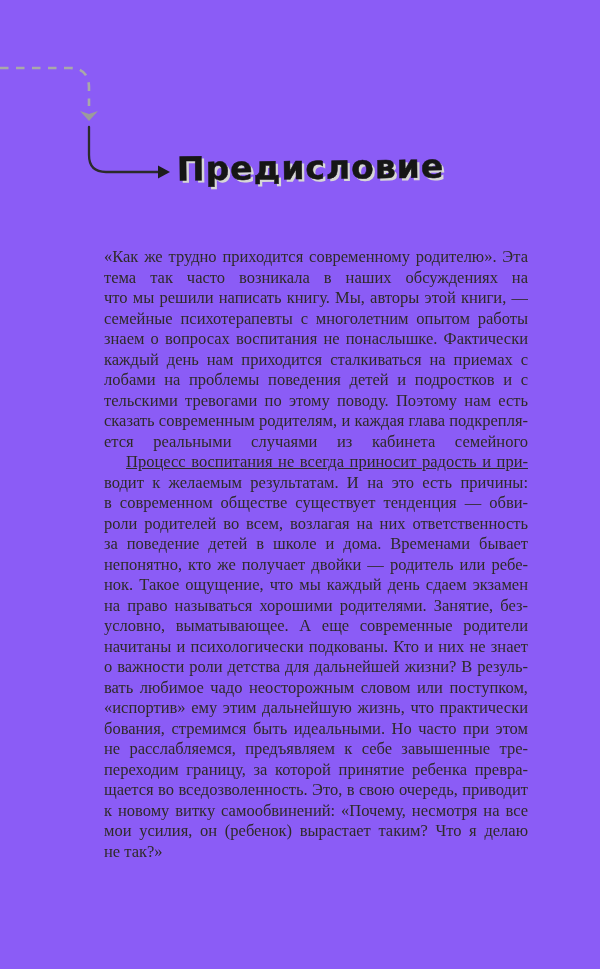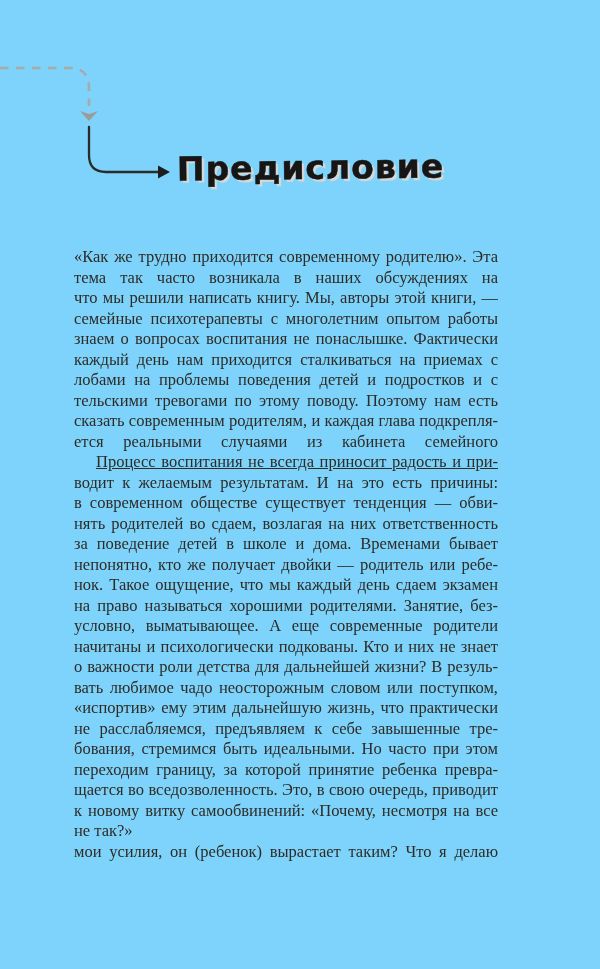--- a/index.html
+++ b/index.html
@@ -4,21 +4,21 @@
 <style>
   html, body { margin: 0; padding: 0; }
   body {
     width: 600px;
     height: 969px;
     background: #ffffff;
     position: relative;
     overflow: hidden;
     font-family: "Liberation Serif", serif;
   }
-  .page { position: absolute; inset: 0; background: #7dd3fc; }
+  .page { position: absolute; inset: 0; background: #8b5cf6; }
 
   
   .decoration-svg {
     position: absolute;
     left: 0; top: 0;
     width: 600px; height: 220px;
     pointer-events: none;
   }
 
   
@@ -34,21 +34,21 @@
     color: #161616;
     -webkit-text-stroke: 0.5px #161616;
     text-shadow: 2.5px 2.5px 0 #d7d7d7;
     transform: rotate(-0.6deg);
     white-space: nowrap;
   }
 
   
   .text-block {
     position: absolute;
-    left: 74px;
+    left: 104px;
     top: 247px;
     width: 424px;
     color: #2e2b28;
     font-size: 16.5px;
   }
   .line {
     height: 20.5px;
     line-height: 20.5px;
     text-align: justify;
     text-align-last: justify;
@@ -94,32 +94,32 @@
       <div class="line">семейные психотерапевты с многолетним опытом работы —</div>
       <div class="line">знаем о вопросах воспитания не понаслышке. Фактически</div>
       <div class="line">каждый день нам приходится сталкиваться на приемах с жа-</div>
       <div class="line">лобами на проблемы поведения детей и подростков и с роди-</div>
       <div class="line">тельскими тревогами по этому поводу. Поэтому нам есть что</div>
       <div class="line">сказать современным родителям, и каждая глава подкрепля-</div>
       <div class="line para-end">ется реальными случаями из кабинета семейного психолога.</div>
       <div class="line indent">Процесс воспитания не всегда приносит радость и при-</div>
       <div class="line">водит к желаемым результатам. И на это есть причины:</div>
       <div class="line">в современном обществе существует тенденция — обви-</div>
-      <div class="line">нять родителей во сдаем, возлагая на них ответственность</div>
+      <div class="line">роли родителей во всем, возлагая на них ответственность</div>
       <div class="line">за поведение детей в школе и дома. Временами бывает</div>
       <div class="line">непонятно, кто же получает двойки — родитель или ребе-</div>
       <div class="line">нок. Такое ощущение, что мы каждый день сдаем экзамен</div>
       <div class="line">на право называться хорошими родителями. Занятие, без-</div>
       <div class="line">условно, выматывающее. А еще современные родители</div>
       <div class="line">начитаны и психологически подкованы. Кто и них не знает</div>
       <div class="line">о важности роли детства для дальнейшей жизни? В резуль-</div>
       <div class="line">вать любимое чадо неосторожным словом или поступком,</div>
       <div class="line">«испортив» ему этим дальнейшую жизнь, что практически</div>
+      <div class="line">бования, стремимся быть идеальными. Но часто при этом</div>
       <div class="line">не расслабляемся, предъявляем к себе завышенные тре-</div>
-      <div class="line">бования, стремимся быть идеальными. Но часто при этом</div>
       <div class="line">переходим границу, за которой принятие ребенка превра-</div>
       <div class="line">щается во вседозволенность. Это, в свою очередь, приводит</div>
       <div class="line">к новому витку самообвинений: «Почему, несмотря на все</div>
+      <div class="line">мои усилия, он (ребенок) вырастает таким? Что я делаю</div>
       <div class="line para-end">не так?»</div>
-      <div class="line">мои усилия, он (ребенок) вырастает таким? Что я делаю</div>
     </div>
 
 </div>
 
 </body></html>

